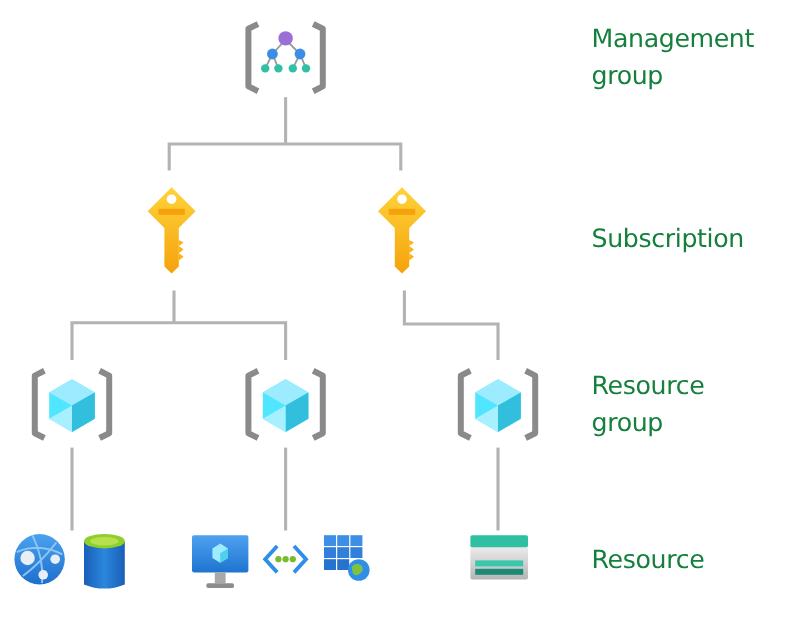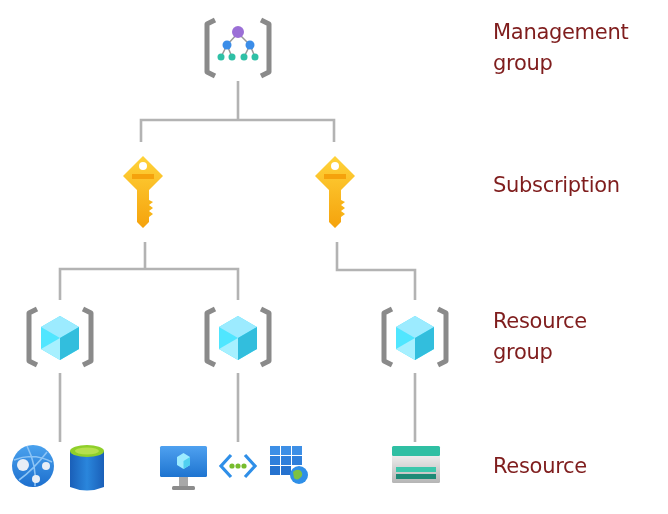--- a/index.html
+++ b/index.html
@@ -1,29 +1,29 @@
 <!DOCTYPE html>
 <html><head>
 <meta charset="utf-8">
 <style>
   html, body { margin: 0; padding: 0; background: #ffffff; }
   body { width: 668px; height: 514px; position: relative; overflow: hidden; font-family: "DejaVu Sans", sans-serif; }
   #diagram { position: absolute; left: 0; top: 0; }
   .label {
     position: absolute;
     left: 493px;
-    color: #7f1d1d;
+    color: #15803d;
     font-family: "DejaVu Sans", sans-serif;
     font-size: 21px;
     line-height: 31px;
     letter-spacing: -0.3px;
     white-space: pre-line;
   }
   #label-mg { top: 17px; }
-  #label-sub { top: 170px; }
+  #label-sub { top: 184px; }
   #label-rg { top: 306px; }
   #label-res { top: 451px; }
 </style>
 </head>
 <body>
 
 <svg id="diagram" width="668" height="514" viewBox="0 0 668 514" xmlns="http://www.w3.org/2000/svg">
   <defs>
     <linearGradient id="keyGrad" x1="0" y1="0" x2="0" y2="1">
       <stop offset="0" stop-color="#ffd33a"></stop>

